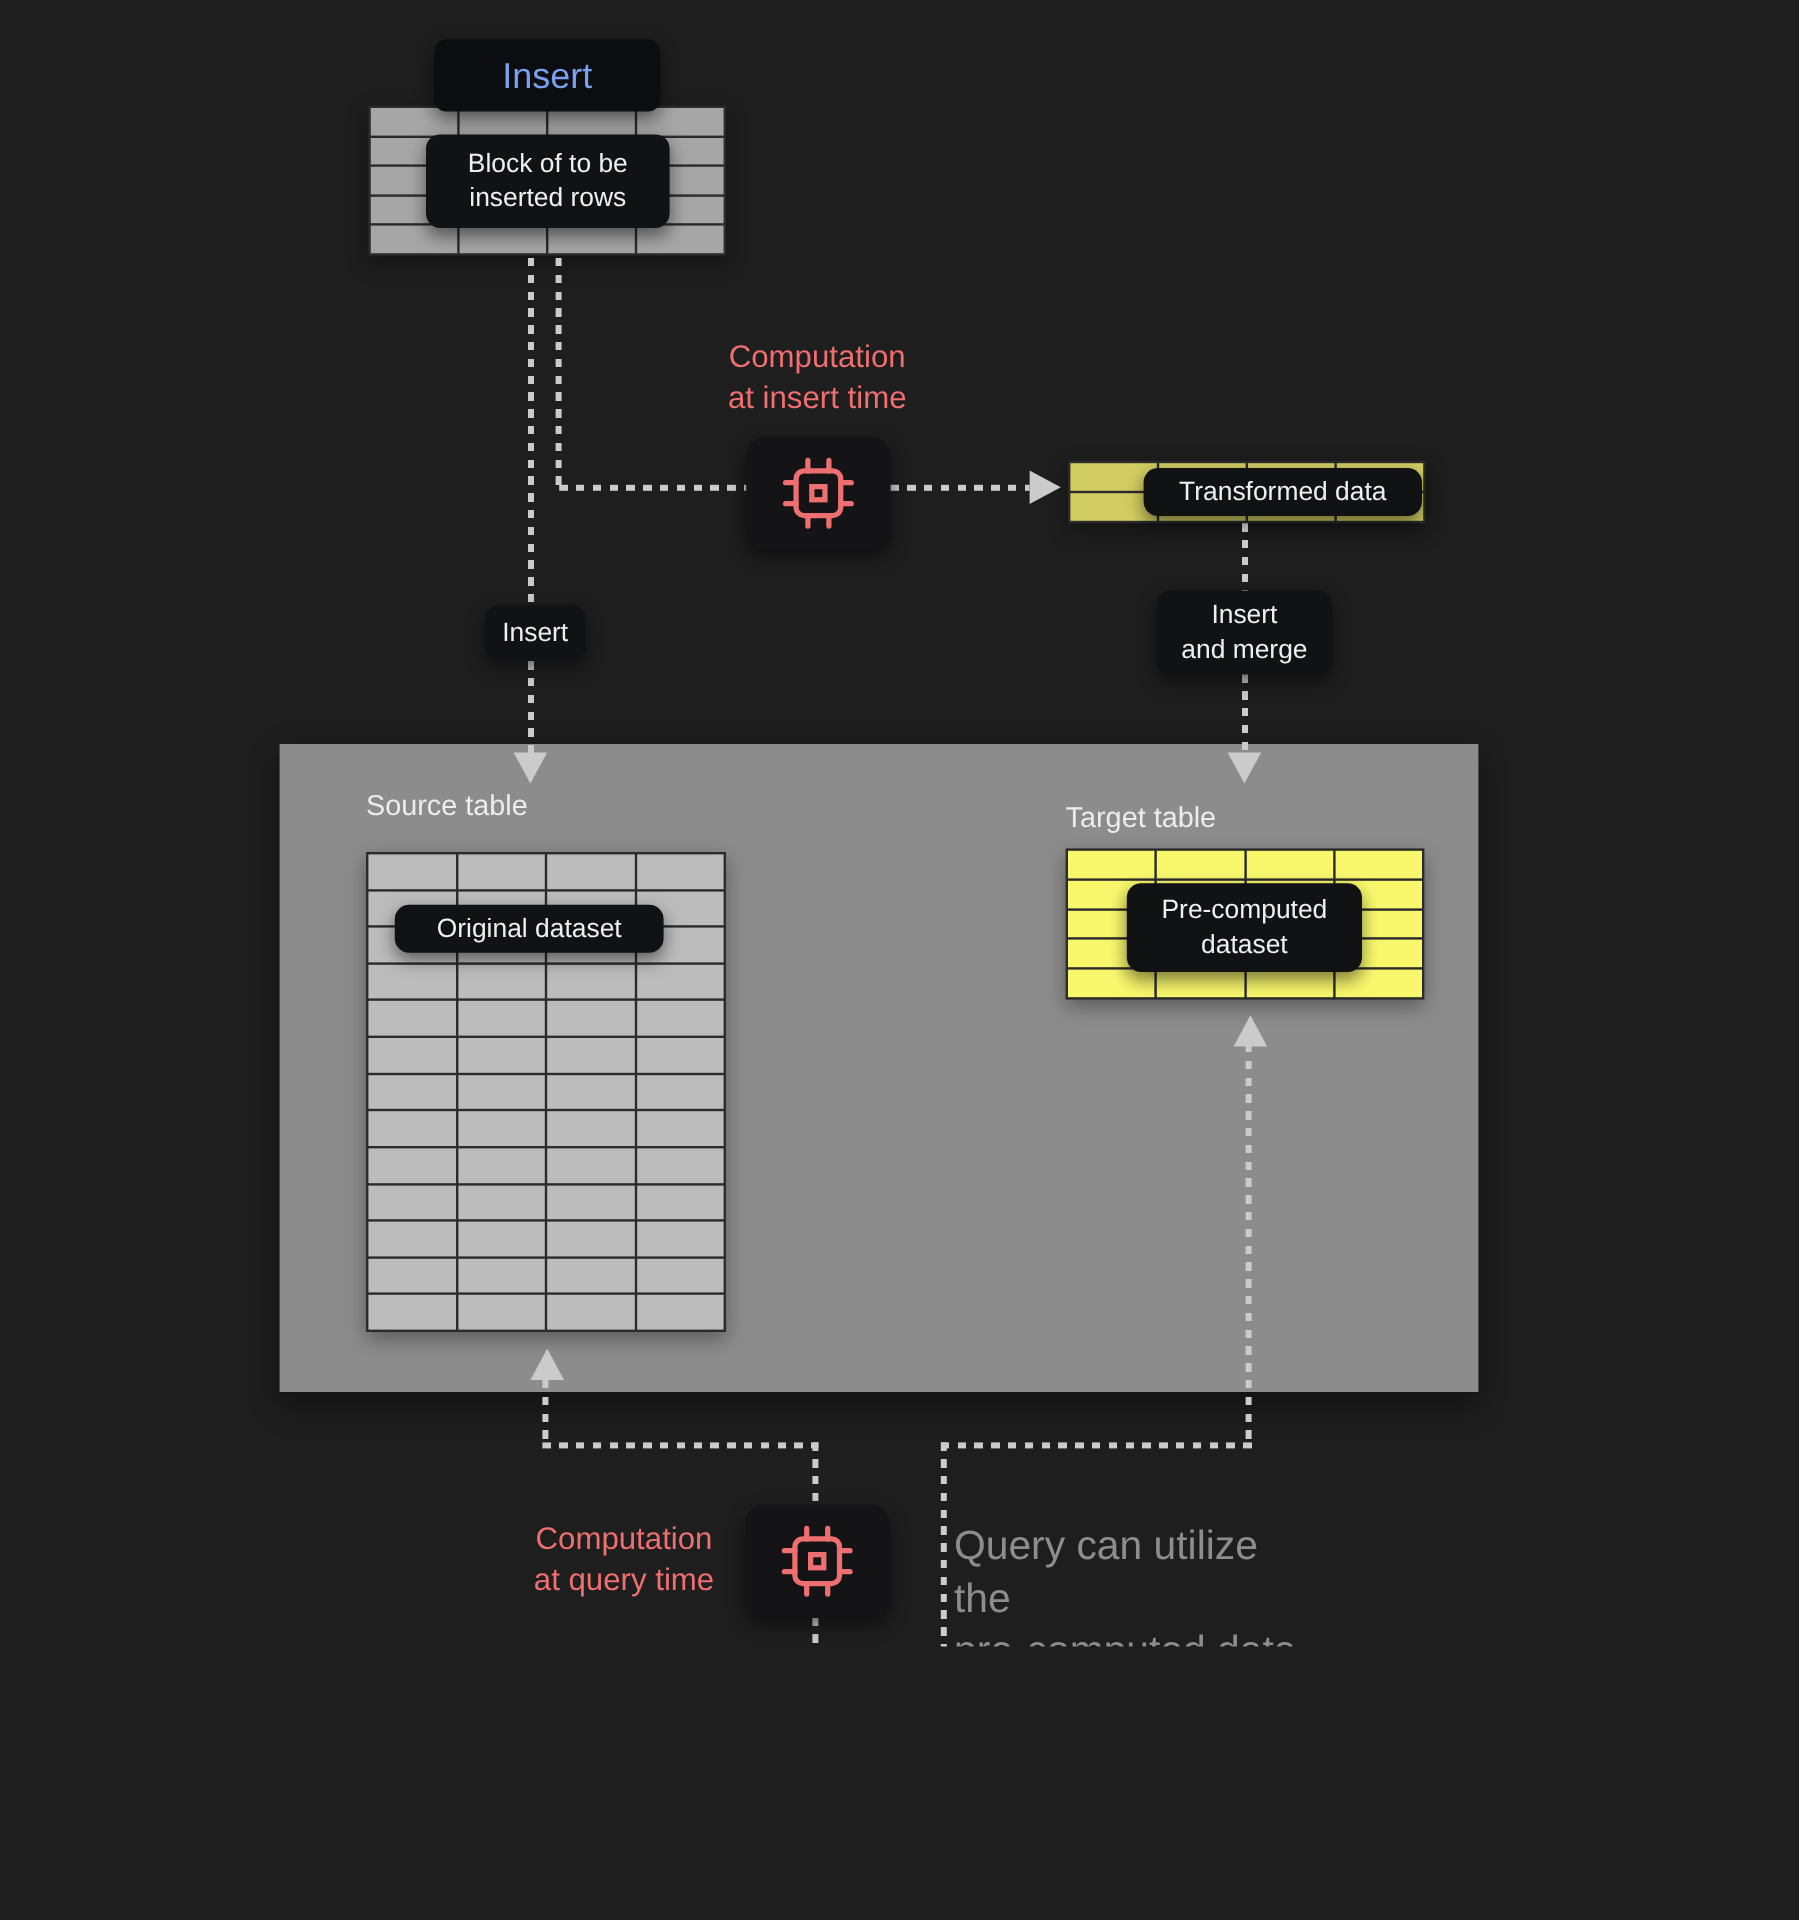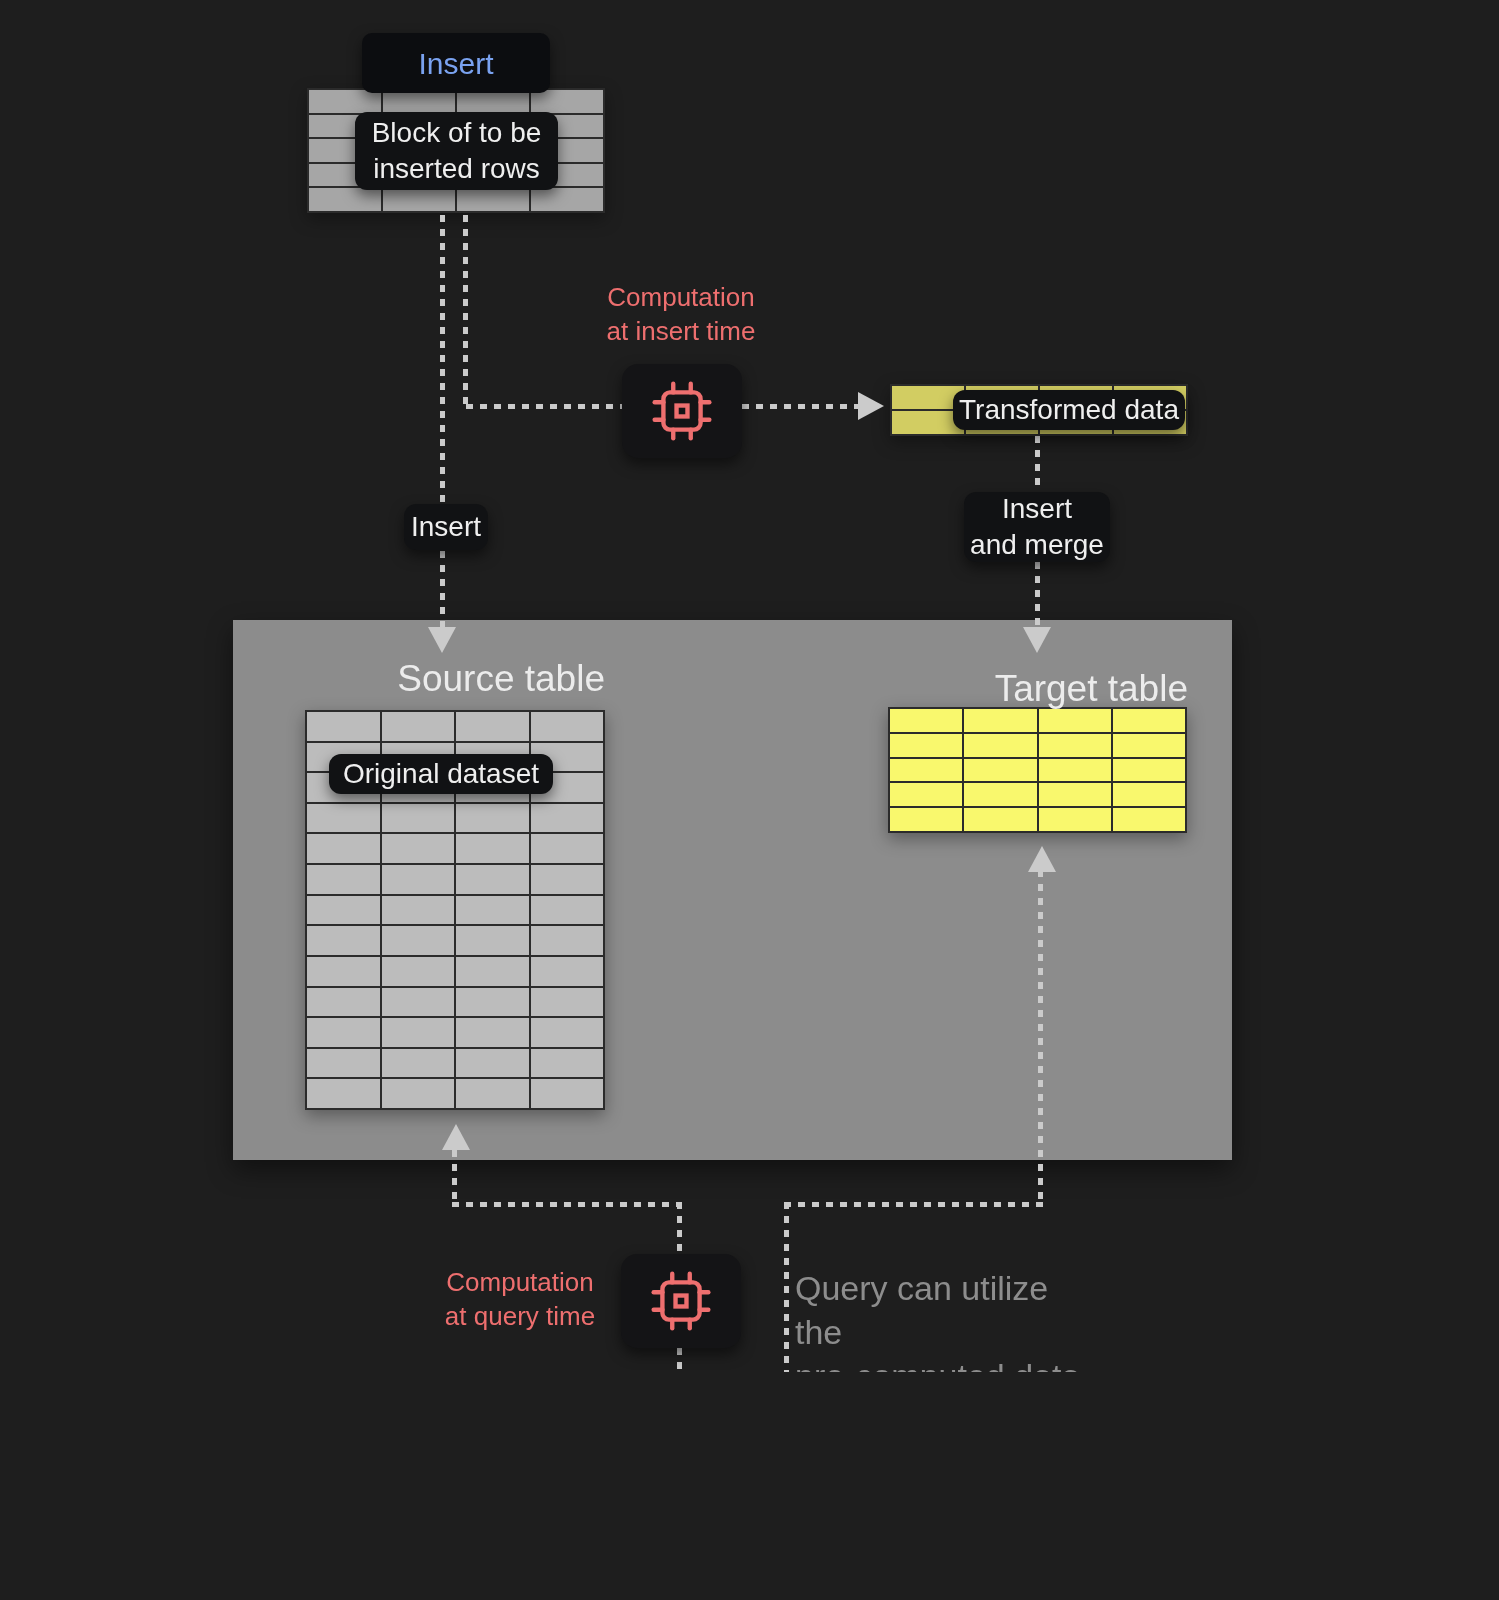--- a/index.html
+++ b/index.html
@@ -47,32 +47,32 @@
     border-left:14px solid transparent;border-right:14px solid transparent;
     border-bottom:26px solid var(--line-gray,#cbcbcb);}
   .arrow-right{position:absolute;width:0;height:0;z-index:2;
     border-top:14px solid transparent;border-bottom:14px solid transparent;
     border-left:26px solid var(--line-gray,#cbcbcb);}
   
   .pill{
     position:absolute;z-index:3;
     background:var(--pill-dark,#111214);
     border-radius:12px;
-    color:#efefef;font-size:28px;line-height:1.3;
+    color:#efefef;font-size:22px;line-height:1.3;
     display:flex;align-items:center;justify-content:center;text-align:center;
     box-shadow:0 6px 14px rgba(0,0,0,.5);
     white-space:pre-line;
   }
   .pill.blue-text{color:var(--accent-blue,#7aa2f0);}
   .pill.title{font-size:30px;border-radius:10px;background:#0c0d10;}
   .pill.costly{font-size:33px;border-radius:16px;background:#0c0d10;}
   
   .table-heading{
     position:absolute;z-index:2;
-    color:#ececec;font-size:37px;text-align:right;
+    color:#ececec;font-size:24px;text-align:left;
   }
   
   .red-note{
     position:absolute;z-index:2;
     color:var(--accent-red,#ee6f6f);
     font-size:26px;line-height:1.3;text-align:center;white-space:pre-line;
   }
   .gray-note{
     position:absolute;z-index:2;
     color:var(--muted-text,#8d8d8d);
@@ -244,20 +244,22 @@
       <div class="cell"></div>
       <div class="cell"></div>
       <div class="cell"></div>
       <div class="cell"></div>
       <div class="cell"></div>
       <div class="cell"></div>
       <div class="cell"></div>
       <div class="cell"></div>
       <div class="cell"></div>
     </div>
+  <div class="pill" style="left:939px;top:736px;width:196px;height:74px;">Pre-computed
+dataset</div>
 
   <div class="arrow-up" style="left:442px;top:1124px;"></div>
   <div class="vline" style="left:452px;top:1150px;height:55px;"></div>
   <div class="hline" style="left:452px;top:1202px;width:230px;"></div>
   <div class="vline" style="left:677px;top:1202px;height:52px;"></div>
 
   <div class="chip" style="left:621px;top:1254px;">
     <svg width="70" height="70" viewBox="0 0 64 64">
       <g stroke="#ee6f6f" stroke-width="4" fill="none" stroke-linecap="round">
         <rect x="15" y="15" width="34" height="34" rx="6"></rect>

